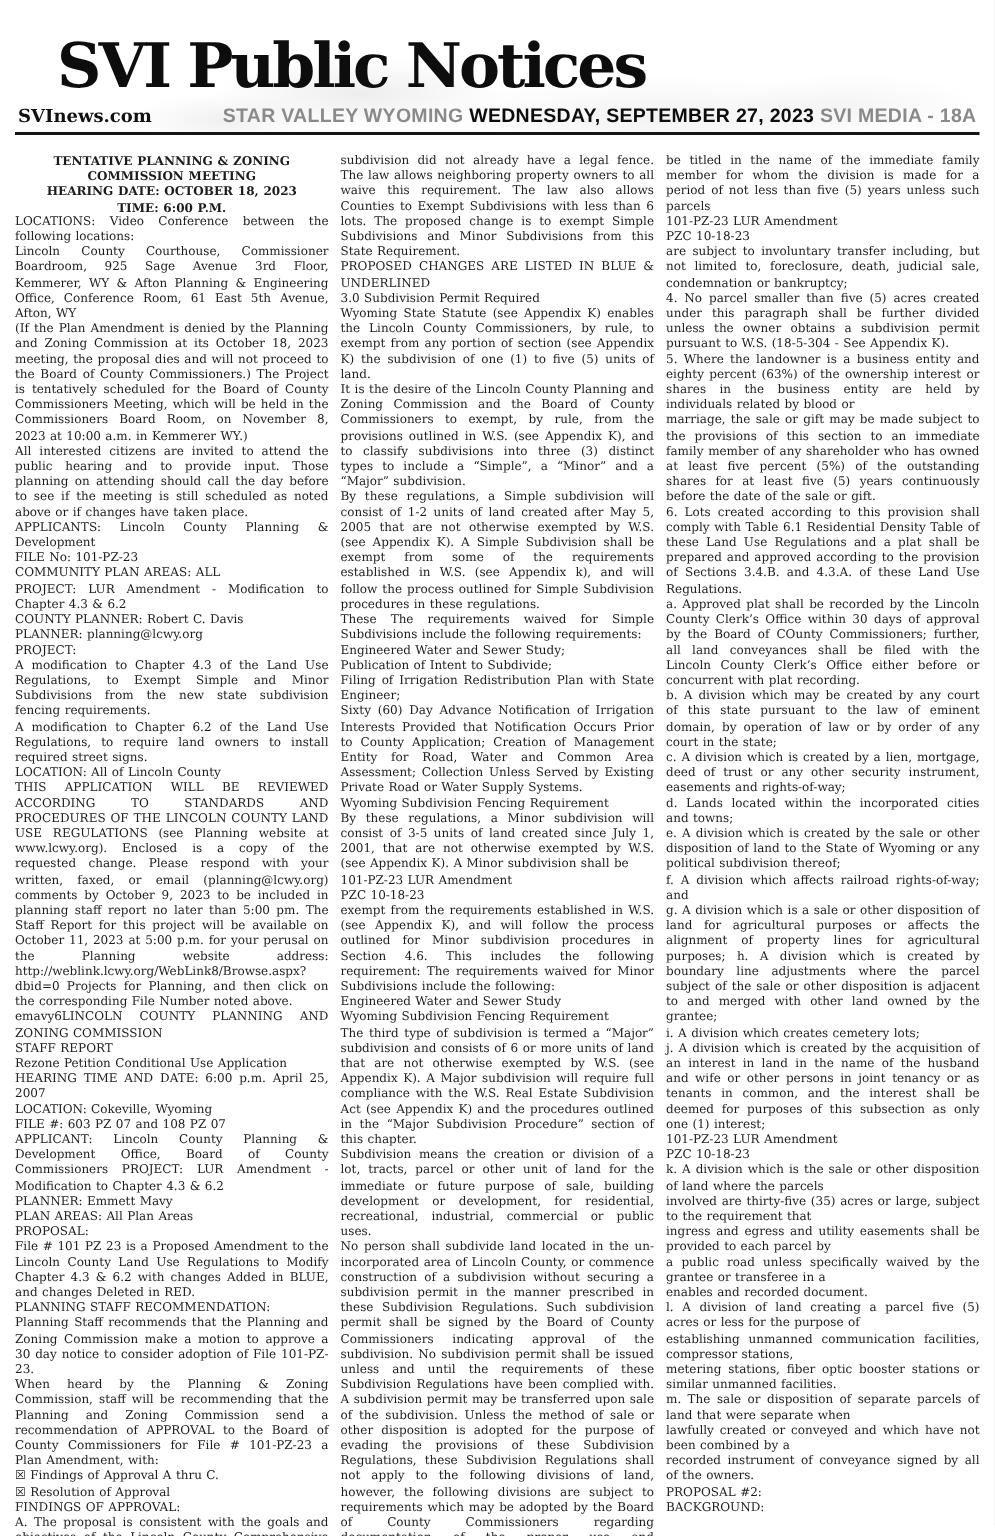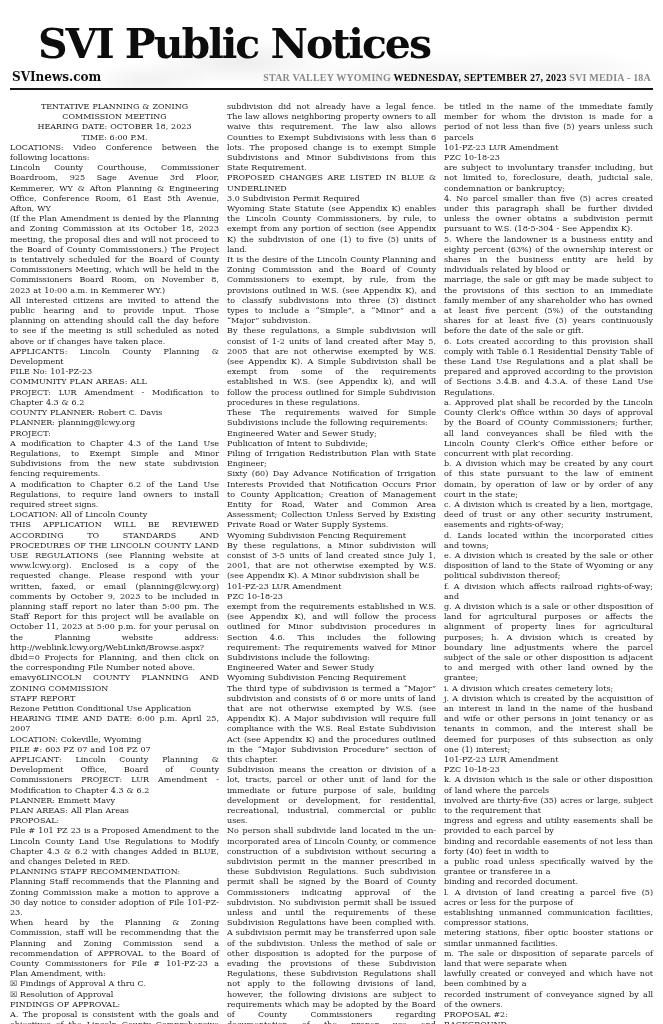--- a/index.html
+++ b/index.html
@@ -21,31 +21,31 @@
   .masthead-title{
     position:absolute;left:28px;top:20px;margin:0;
     font-family:"DejaVu Serif", serif;font-weight:900;
     font-size:41px;letter-spacing:-2px;color:#0d0d0d;white-space:nowrap;
   }
   .masthead-bottom{
     position:absolute;left:2px;right:2px;bottom:4px;
     display:flex;justify-content:space-between;align-items:baseline;text-align:right;
   }
   .site-url{font-family:"DejaVu Serif", serif;font-weight:bold;font-size:12px;color:#111;}
-  .dateline{font-family:Liberation Serif, serif;font-size:10px;letter-spacing:0.2px;white-space:nowrap;}
+  .dateline{font-family:Liberation Sans, sans-serif;font-size:13px;letter-spacing:0.2px;white-space:nowrap;}
   .dateline .muted{color:#8a8a8a;font-weight:bold;}
   .dateline .strong{color:#0d0d0d;font-weight:bold;}
   
   .columns{display:flex;gap:8px;padding:0 10px;margin-top:12px;}
   .col{width:209px;}
   p.para{
     margin:0;font-size:8px;line-height:10.2px;text-align:justify;
     color:#1c1c1c;word-spacing:0.4px;
   }
-  p.para.center-bold{text-align:center;font-weight:normal;}
+  p.para.center-bold{text-align:center;font-weight:bold;}
 </style>
 </head>
 <body>
 
 <div class="page">
 
   <div class="masthead">
     <h1 class="masthead-title">SVI Public Notices</h1>
     <div class="masthead-bottom">
       <span class="site-url">SVInews.com</span>
@@ -131,23 +131,22 @@
         <p class="para">e. A division which is created by the sale or other disposition of land to the State of Wyoming or any political subdivision thereof;</p>
         <p class="para">f. A division which affects railroad rights-of-way; and</p>
         <p class="para">g. A division which is a sale or other disposition of land for agricultural purposes or affects the alignment of property lines for agricultural purposes; h. A division which is created by boundary line adjustments where the parcel subject of the sale or other disposition is adjacent to and merged with other land owned by the grantee;</p>
         <p class="para">i. A division which creates cemetery lots;</p>
         <p class="para">j. A division which is created by the acquisition of an interest in land in the name of the husband and wife or other persons in joint tenancy or as tenants in common, and the interest shall be deemed for purposes of this subsection as only one (1) interest;</p>
         <p class="para">101-PZ-23 LUR Amendment</p>
         <p class="para">PZC 10-18-23</p>
         <p class="para">k. A division which is the sale or other disposition of land where the parcels</p>
         <p class="para">involved are thirty-five (35) acres or large, subject to the requirement that</p>
         <p class="para">ingress and egress and utility easements shall be provided to each parcel by</p>
-        <p class="para">binding and recordable easements of not less than forty (40) feet in width to</p>
         <p class="para">a public road unless specifically waived by the grantee or transferee in a</p>
-        <p class="para">binding and recorded document.</p>
+        <p class="para">enables and recorded document.</p>
         <p class="para">l. A division of land creating a parcel five (5) acres or less for the purpose of</p>
         <p class="para">establishing unmanned communication facilities, compressor stations,</p>
         <p class="para">metering stations, fiber optic booster stations or similar unmanned facilities.</p>
         <p class="para">m. The sale or disposition of separate parcels of land that were separate when</p>
         <p class="para">lawfully created or conveyed and which have not been combined by a</p>
         <p class="para">recorded instrument of conveyance signed by all of the owners.</p>
         <p class="para">PROPOSAL #2:</p>
         <p class="para">BACKGROUND:</p>
       </div>
   </div>

